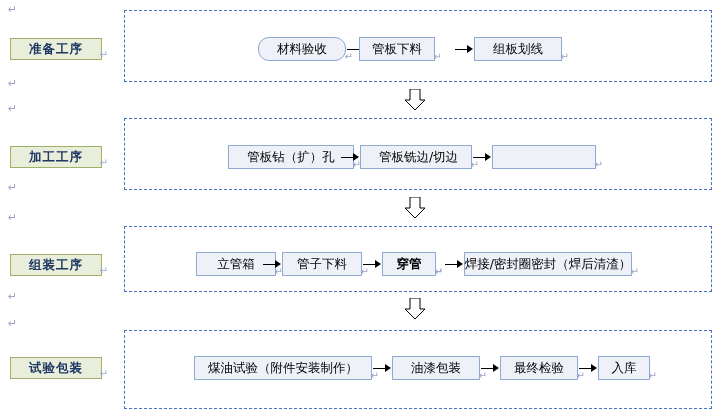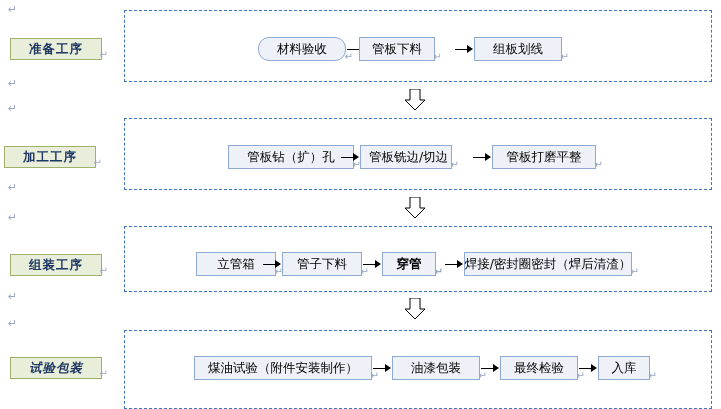--- a/index.html
+++ b/index.html
@@ -146,44 +146,43 @@
   <span>组板划线</span>
   <span class="mark">↵</span>
 </div>
 
 <div class="v-arrow" style="left:404px; top:89px;">
   <svg width="22" height="22" viewBox="0 0 22 22">
     <polygon points="6,0 16,0 16,11 21,11 11,21 1,11 6,11" fill="#ffffff" stroke="#000000" stroke-width="1"></polygon>
   </svg>
 </div>
 
-<div class="stage-label" style="left:4px; top:146px;">
+<div class="stage-label" style="left:10px; top:146px;">
   <span>加工工序</span>
   <span class="mark">↵</span>
 </div>
 <div class="row-box" style="left:124px; top:118px; width:588px; height:72px;"></div>
 
 <div class="node" style="left:228px; top:145px; width:126px;">
   <span>管板钻（扩）孔</span>
   <span class="mark">↵</span>
 </div>
 <div class="h-arrow" style="left:341px; top:153px; width:18px;">
   <span class="line"></span>
     <span class="head"></span>
 </div>
-<div class="node" style="left:360px; top:145px; width:92px;padding-left:11px;">
+<div class="node" style="left:360px; top:145px; width:112px;padding-left:11px;">
   <span>管板铣边/切边</span>
   <span class="mark">↵</span>
 </div>
 <div class="h-arrow" style="left:473px; top:153px; width:18px;">
   <span class="line"></span>
     <span class="head"></span>
 </div>
 <div class="node" style="left:492px; top:145px; width:104px;">
-  <span>管板打磨平整</span>
   <span class="mark">↵</span>
 </div>
 
 <div class="v-arrow" style="left:404px; top:197px;">
   <svg width="22" height="22" viewBox="0 0 22 22">
     <polygon points="6,0 16,0 16,11 21,11 11,21 1,11 6,11" fill="#ffffff" stroke="#000000" stroke-width="1"></polygon>
   </svg>
 </div>
 
 <div class="stage-label" style="left:10px; top:254px;">
@@ -220,21 +219,21 @@
   <span>焊接/密封圈密封（焊后清渣）</span>
   <span class="mark">↵</span>
 </div>
 
 <div class="v-arrow" style="left:404px; top:298px;">
   <svg width="22" height="22" viewBox="0 0 22 22">
     <polygon points="6,0 16,0 16,11 21,11 11,21 1,11 6,11" fill="#ffffff" stroke="#000000" stroke-width="1"></polygon>
   </svg>
 </div>
 
-<div class="stage-label" style="left:10px; top:357px;font-style:italic;">
+<div class="stage-label" style="left:10px; top:357px;">
   <span>试验包装</span>
   <span class="mark">↵</span>
 </div>
 <div class="row-box" style="left:124px; top:330px; width:588px; height:79px;"></div>
 
 <div class="node" style="left:194px; top:356px; width:178px;">
   <span>煤油试验（附件安装制作）</span>
   <span class="mark">↵</span>
 </div>
 <div class="h-arrow" style="left:373px; top:364px; width:18px;">

